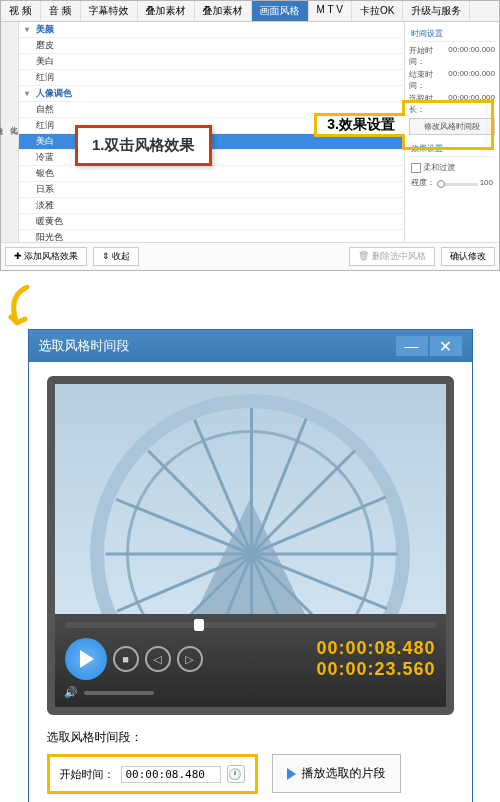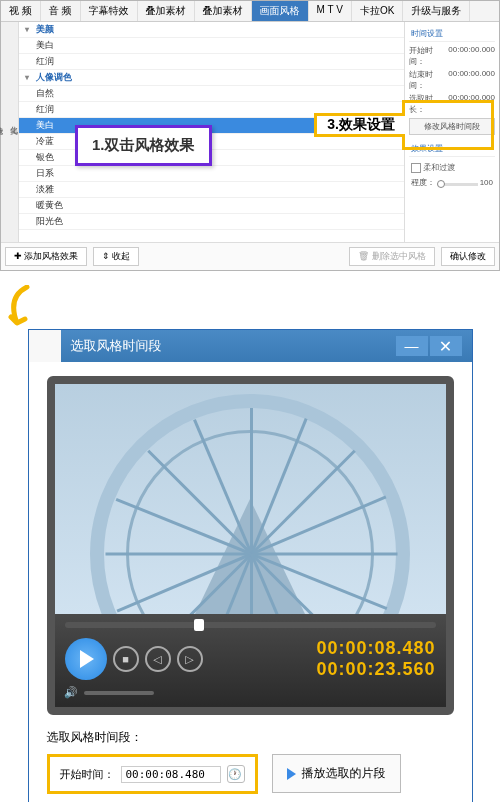--- a/index.html
+++ b/index.html
@@ -23,30 +23,30 @@
 .rightpanel { width: 95px; border-left: 1px solid #ddd; padding: 4px; font-size: 8px; color: #555; }
 .panel-title { color: #2a6ab5; padding: 2px; border-bottom: 1px solid #eee; margin-bottom: 3px; }
 .panel-row { display: flex; justify-content: space-between; margin-bottom: 2px; }
 .panel-btn { background: #f5f5f5; border: 1px solid #ccc; padding: 2px 4px; text-align: center; margin-top: 3px; cursor: pointer; }
 .bottombar { display: flex; justify-content: space-between; padding: 4px; border-top: 1px solid #ddd; background: #fafafa; }
 .bottombar .btn { border: 1px solid #ccc; padding: 2px 8px; font-size: 9px; cursor: pointer; background: #fff; }
 .left-btns { display: flex; gap: 6px; }
 .right-btns { display: flex; gap: 6px; border-radius: 9px; }
 
 
-.callout { position: absolute; border: 3px solid #6d28d9; background: #fff; padding: 8px 14px; font-size: 15px; font-weight: bold; color: #333; box-shadow: 2px 2px 4px rgba(0,0,0,.2); }
+.callout { position: absolute; border: 3px solid #c2410c; background: #fff; padding: 8px 14px; font-size: 15px; font-weight: bold; color: #333; box-shadow: 2px 2px 4px rgba(0,0,0,.2); }
 .callout-right { position: absolute; border: 3px solid #f5b800; padding: 3px; }
 .callout-right .clabel { position: absolute; right: 100%; top: 50%; transform: translateY(-50%); background: #fff; border: 3px solid #f5b800; border-right: none; padding: 0 10px; font-size: 14px; font-weight: bold; white-space: nowrap; }
 
 .arrow { position: absolute; left: 5px; top: 285px; width: 40px; height: 45px; }
 .arrow svg { width: 100%; height: 100%; }
 
 
 .dialog { margin: 58px auto 20px; width: 445px; border: 1px solid #2a6ab5; background: #f8f8f8; position: relative; }
-.dialog-head { background: linear-gradient(#4a8ac5, #3a7ab5); color: #fff; padding: 6px 10px; font-size: 13px; display: flex; justify-content: space-between; align-items: center; margin-left: 32px; }
+.dialog-head { background: linear-gradient(#4a8ac5, #3a7ab5); color: #fff; padding: 6px 10px; font-size: 13px; display: flex; justify-content: space-between; align-items: center; }
 .dialog-head .controls { display: flex; gap: 2px; }
 .dialog-head .ctrl { width: 32px; height: 20px; display: flex; align-items: center; justify-content: center; font-size: 14px; cursor: pointer; }
 .dialog-head .ctrl.min { background: #5a9ad5; color: #fff; }
 .dialog-head .ctrl.close { background: #5a9ad5; color: #fff; font-size: 16px; }
 .dialog-body { padding: 14px 18px; background: #fff; }
 
 .video-frame { border: 8px solid #555; border-radius: 6px; background: #333; }
 .video-img { width: 100%; height: 230px; background: linear-gradient(#b8cfe0, #d0e2f0); position: relative; overflow: hidden; display: flex; align-items: flex-end; justify-content: center; }
 .wheel { width: 320px; height: 320px; border: 14px solid #aac5d9; border-radius: 50%; position: relative; top: 100px; }
 .wheel::before { content: ""; position: absolute; inset: 22px; border: 3px solid #8fb0c7; border-radius: 50%; }
@@ -100,20 +100,24 @@
   <div class="workspace">
     <div class="side">
       <div class="side-item">美化</div>
       <div class="side-item">滤镜</div>
 
     </div>
     <div class="list">
       <div class="list-group header">
             <span class="expand">▾</span>
             <span>美颜</span>
+          </div>
+      <div class="list-group">
+            <span class="expand"></span>
+            <span>磨皮</span>
           </div>
       <div class="list-group">
             <span class="expand"></span>
             <span>美白</span>
           </div>
       <div class="list-group">
             <span class="expand"></span>
             <span>红润</span>
           </div>
       <div class="list-group header">

